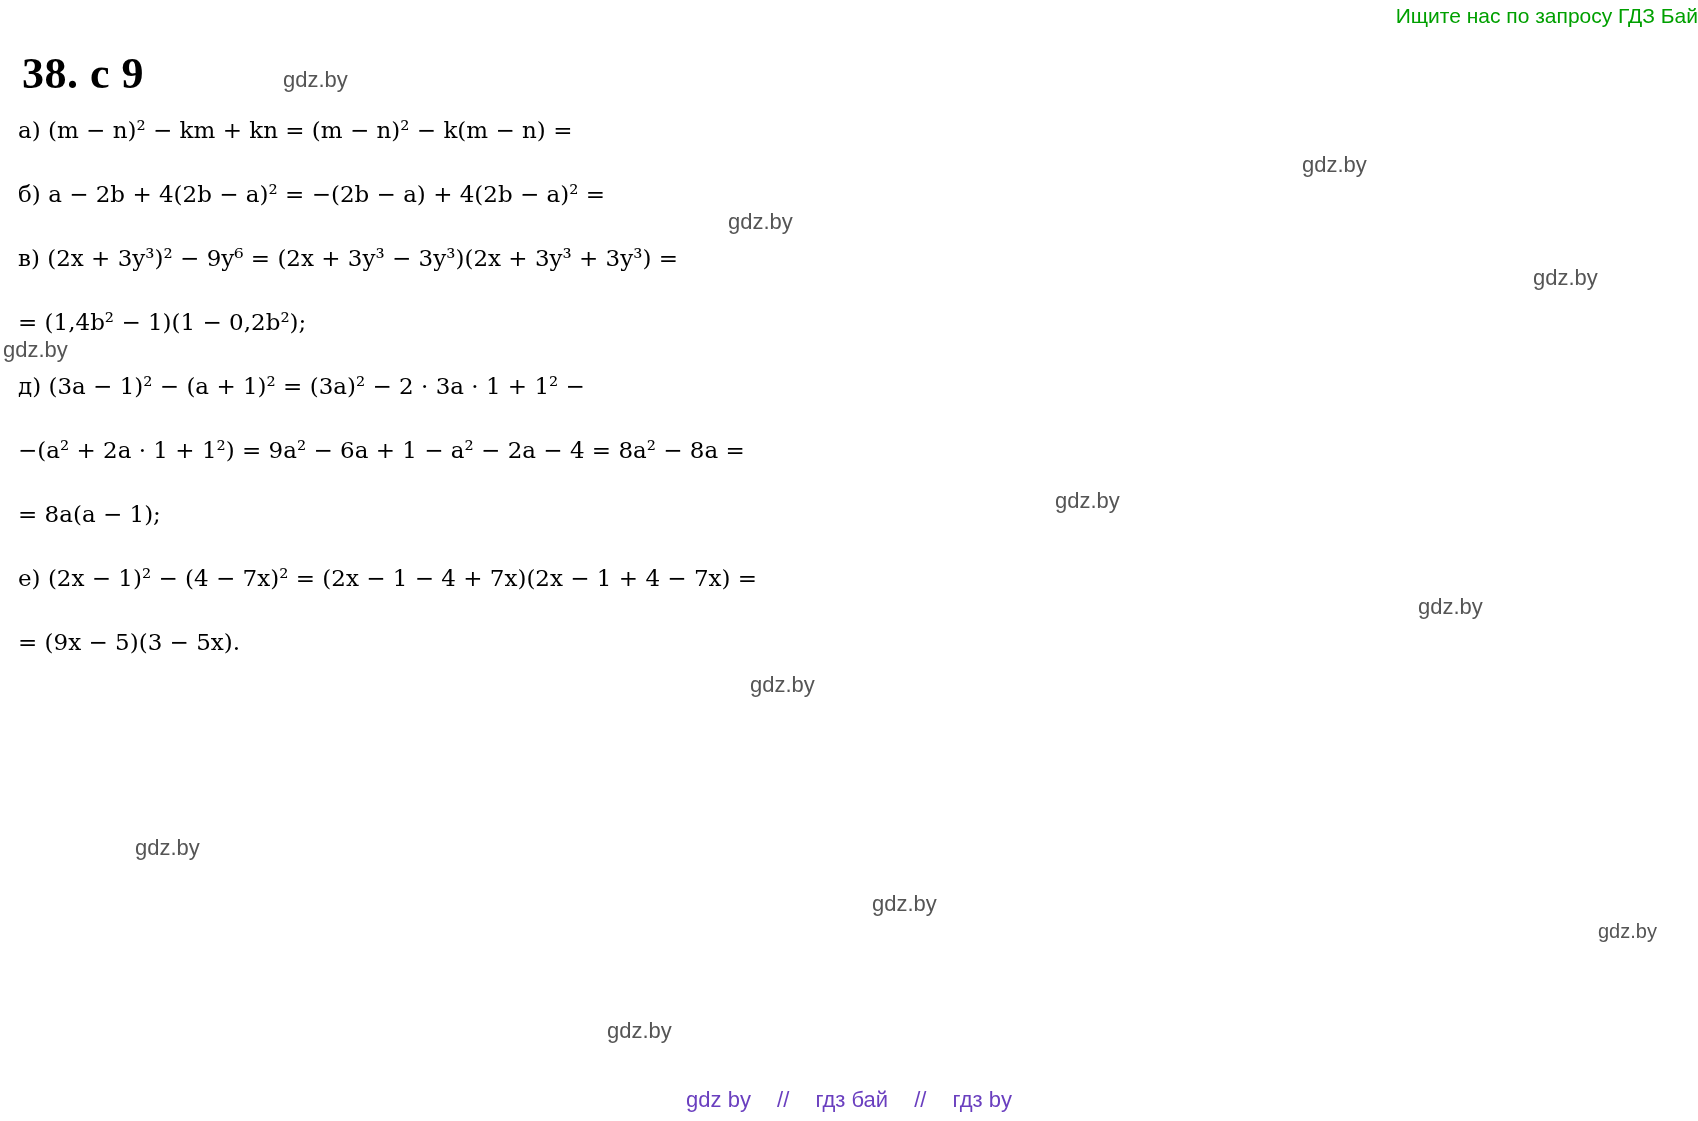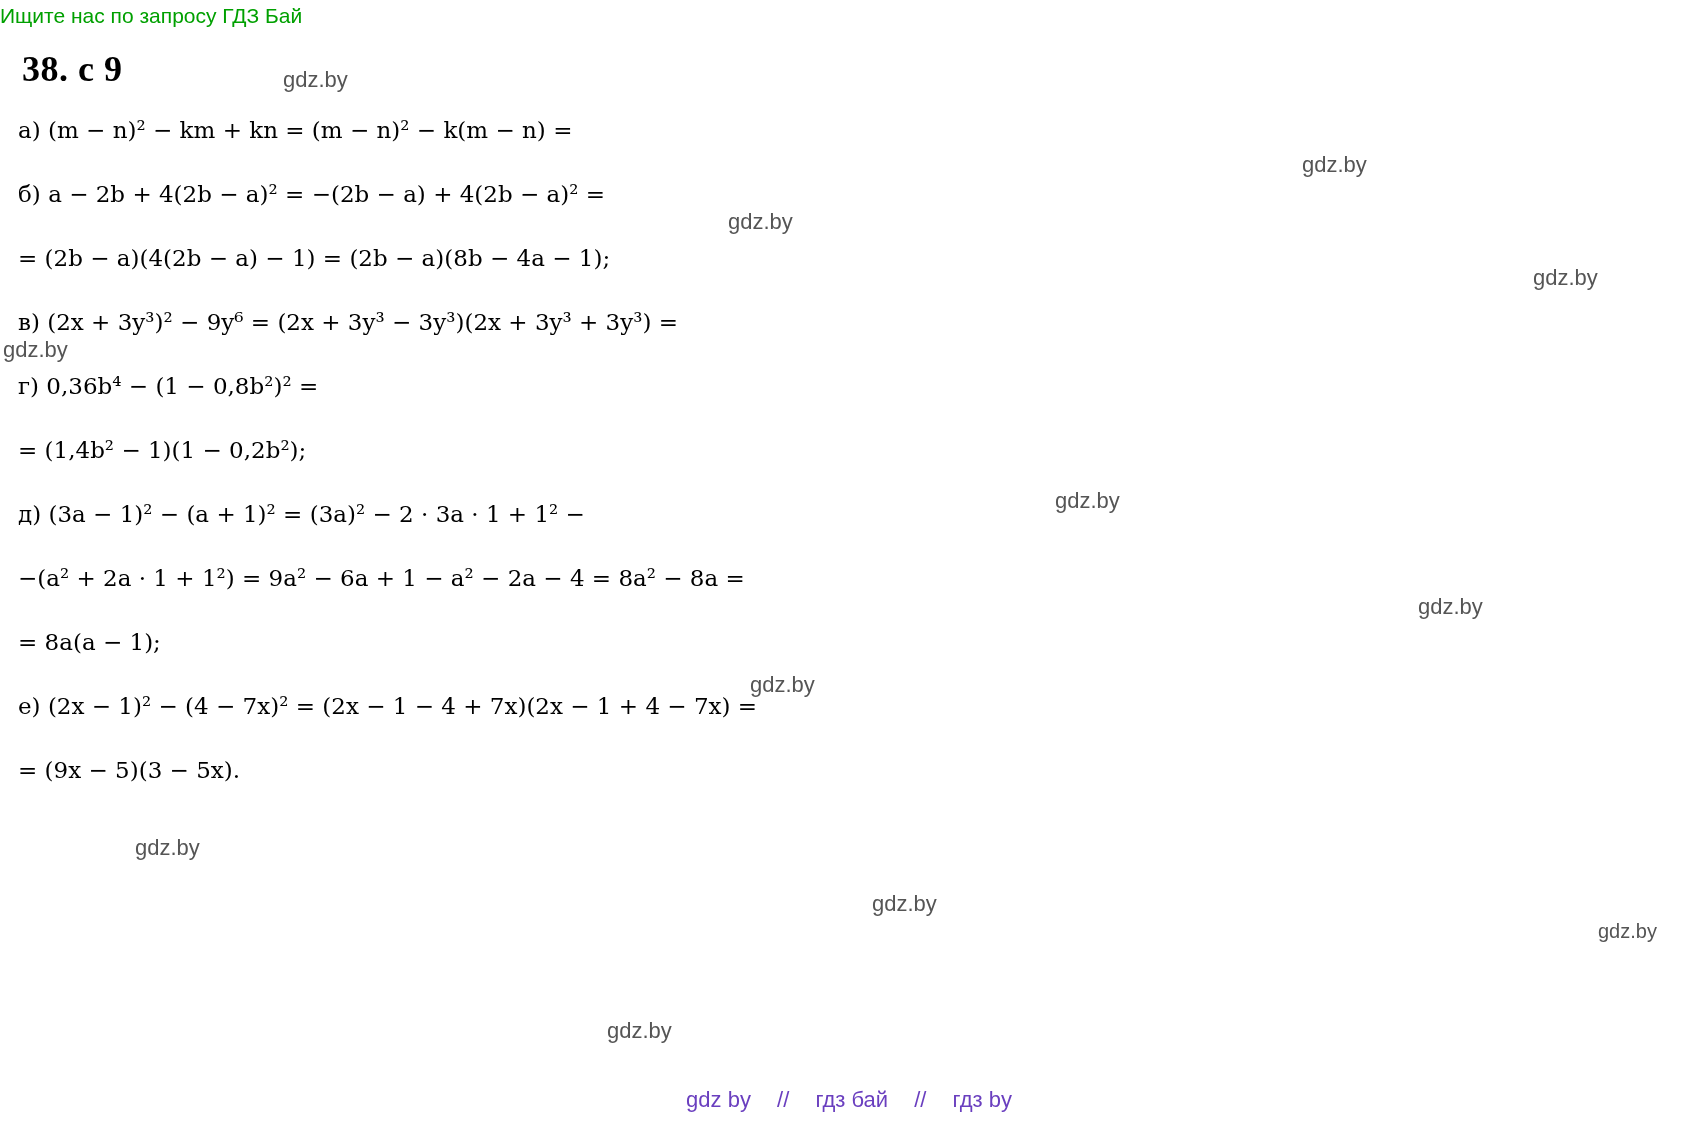--- a/index.html
+++ b/index.html
@@ -13,21 +13,21 @@
     position: relative;
     font-family: "Liberation Serif", serif;
     color: #000000;
     overflow: hidden;
   }
   .top-banner {
     position: absolute;
     top: 4px;
     left: 0;
     width: 100%;
-    text-align: left;
+    text-align: right;
     color: #00a000;
     font-family: "Liberation Sans", sans-serif;
     font-size: 21px;
     font-weight: 400;
   }
   .bottom-banner {
     position: absolute;
     bottom: 8px;
     left: 0;
     width: 100%;
@@ -37,21 +37,21 @@
     font-size: 22px;
   }
   .bottom-banner span { margin: 0 10px; text-align: center; }
 
   .task-number {
     position: absolute;
     top: 48px;
     left: 22px;
     font-family: "Liberation Serif", serif;
     font-weight: bold;
-    font-size: 36px;
+    font-size: 44px;
     letter-spacing: .5px;
   }
 
   .content {
     position: absolute;
     top: 98px;
     left: 18px;
     width: 1660px;
   }
   .line {
@@ -73,23 +73,21 @@
 </head>
 <body>
 
 <div class="top-banner">Ищите нас по запросу ГДЗ Бай</div>
 
 <div class="task-number">38. с 9</div>
 
 <div class="content">
   <div class="line">а) (m − n)² − km + kn = (m − n)² − k(m − n) =</div>
   <div class="line">б) a − 2b + 4(2b − a)² = −(2b − a) + 4(2b − a)² =</div>
-  <div class="line">= (2b − a)(4(2b − a) − 1) = (2b − a)(8b − 4a − 1);</div>
   <div class="line">в) (2x + 3y³)² − 9y⁶ = (2x + 3y³ − 3y³)(2x + 3y³ + 3y³) =</div>
-  <div class="line">г) 0,36b⁴ − (1 − 0,8b²)² =</div>
   <div class="line">= (1,4b² − 1)(1 − 0,2b²);</div>
   <div class="line">д) (3a − 1)² − (a + 1)² = (3a)² − 2 · 3a · 1 + 1² −</div>
   <div class="line">−(a² + 2a · 1 + 1²) = 9a² − 6a + 1 − a² − 2a − 4 = 8a² − 8a =</div>
   <div class="line">= 8a(a − 1);</div>
   <div class="line">е) (2x − 1)² − (4 − 7x)² = (2x − 1 − 4 + 7x)(2x − 1 + 4 − 7x) =</div>
   <div class="line">= (9x − 5)(3 − 5x).</div>
 </div>
 
 <div id="watermark-layer">
     <div class="wm" style="left: 283px; top: 67px; font-size: 22px;">gdz.by</div>

